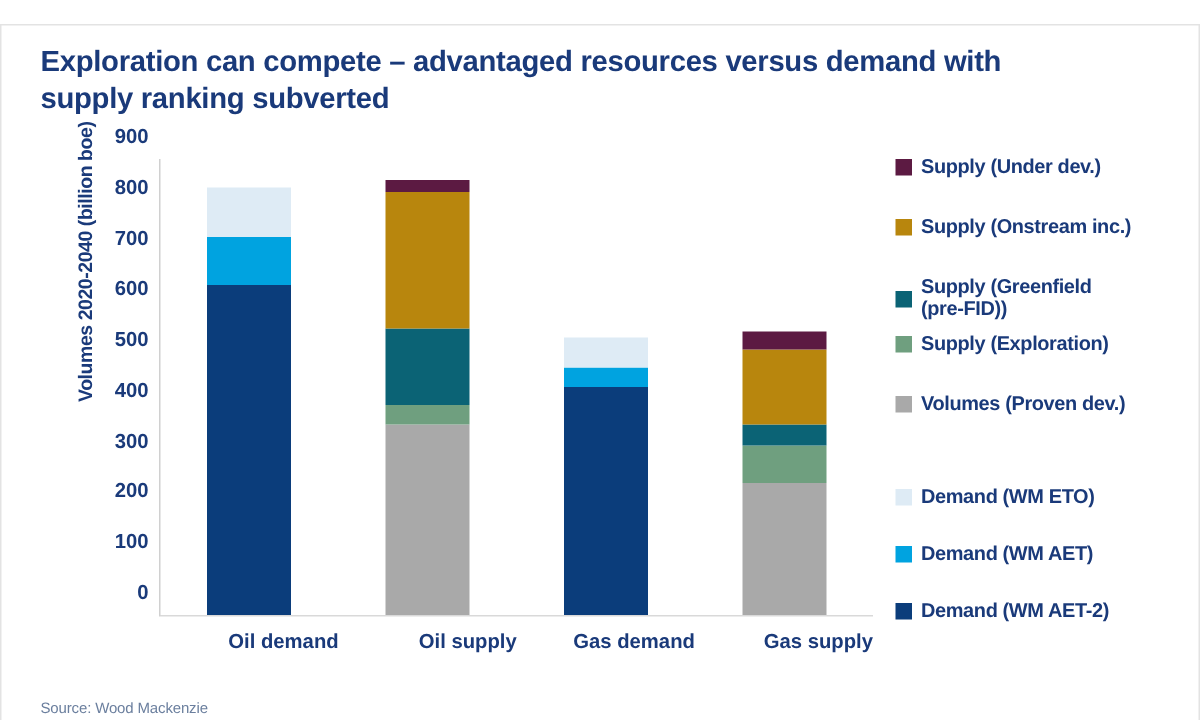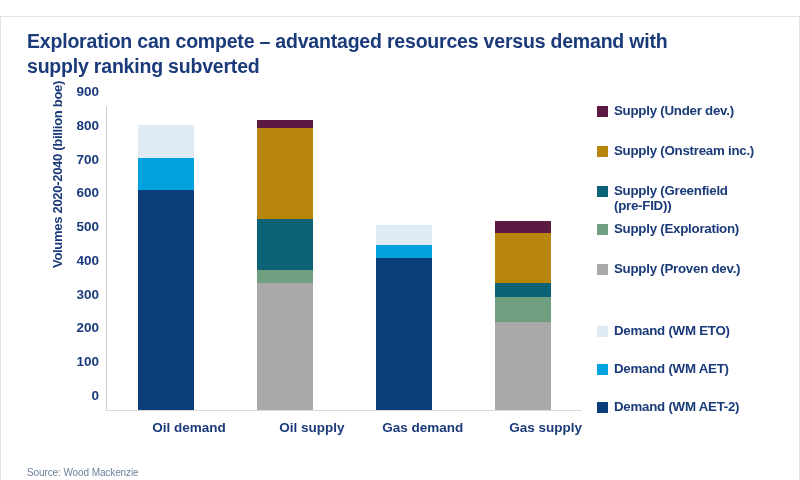--- a/index.html
+++ b/index.html
@@ -215,32 +215,32 @@
 
   <div id="legend">
       <div class="legend-item" style="top: 0px;">
         <span class="legend-swatch" style="background: rgb(92, 26, 66);"></span>
         <span class="legend-label">Supply (Under dev.)</span>
       </div>
       <div class="legend-item" style="top: 40px;">
         <span class="legend-swatch" style="background: rgb(184, 134, 13);"></span>
         <span class="legend-label">Supply (Onstream inc.)</span>
       </div>
-      <div class="legend-item" style="top: 80px;">
+      <div class="legend-item" style="top: 80px; align-items: center;">
         <span class="legend-swatch" style="background: rgb(11, 99, 117);"></span>
         <span class="legend-label">Supply (Greenfield
 (pre-FID))</span>
       </div>
       <div class="legend-item" style="top: 118px;">
         <span class="legend-swatch" style="background: rgb(111, 159, 127);"></span>
         <span class="legend-label">Supply (Exploration)</span>
       </div>
       <div class="legend-item" style="top: 158px;">
         <span class="legend-swatch" style="background: rgb(169, 169, 169);"></span>
-        <span class="legend-label">Supply (Proven dev.)</span>
+        <span class="legend-label">Volumes (Proven dev.)</span>
       </div>
       <div class="legend-item" style="top: 220px;">
         <span class="legend-swatch" style="background: rgb(222, 235, 245);"></span>
         <span class="legend-label">Demand (WM ETO)</span>
       </div>
       <div class="legend-item" style="top: 258px;">
         <span class="legend-swatch" style="background: rgb(0, 163, 224);"></span>
         <span class="legend-label">Demand (WM AET)</span>
       </div>
       <div class="legend-item" style="top: 296px;">

